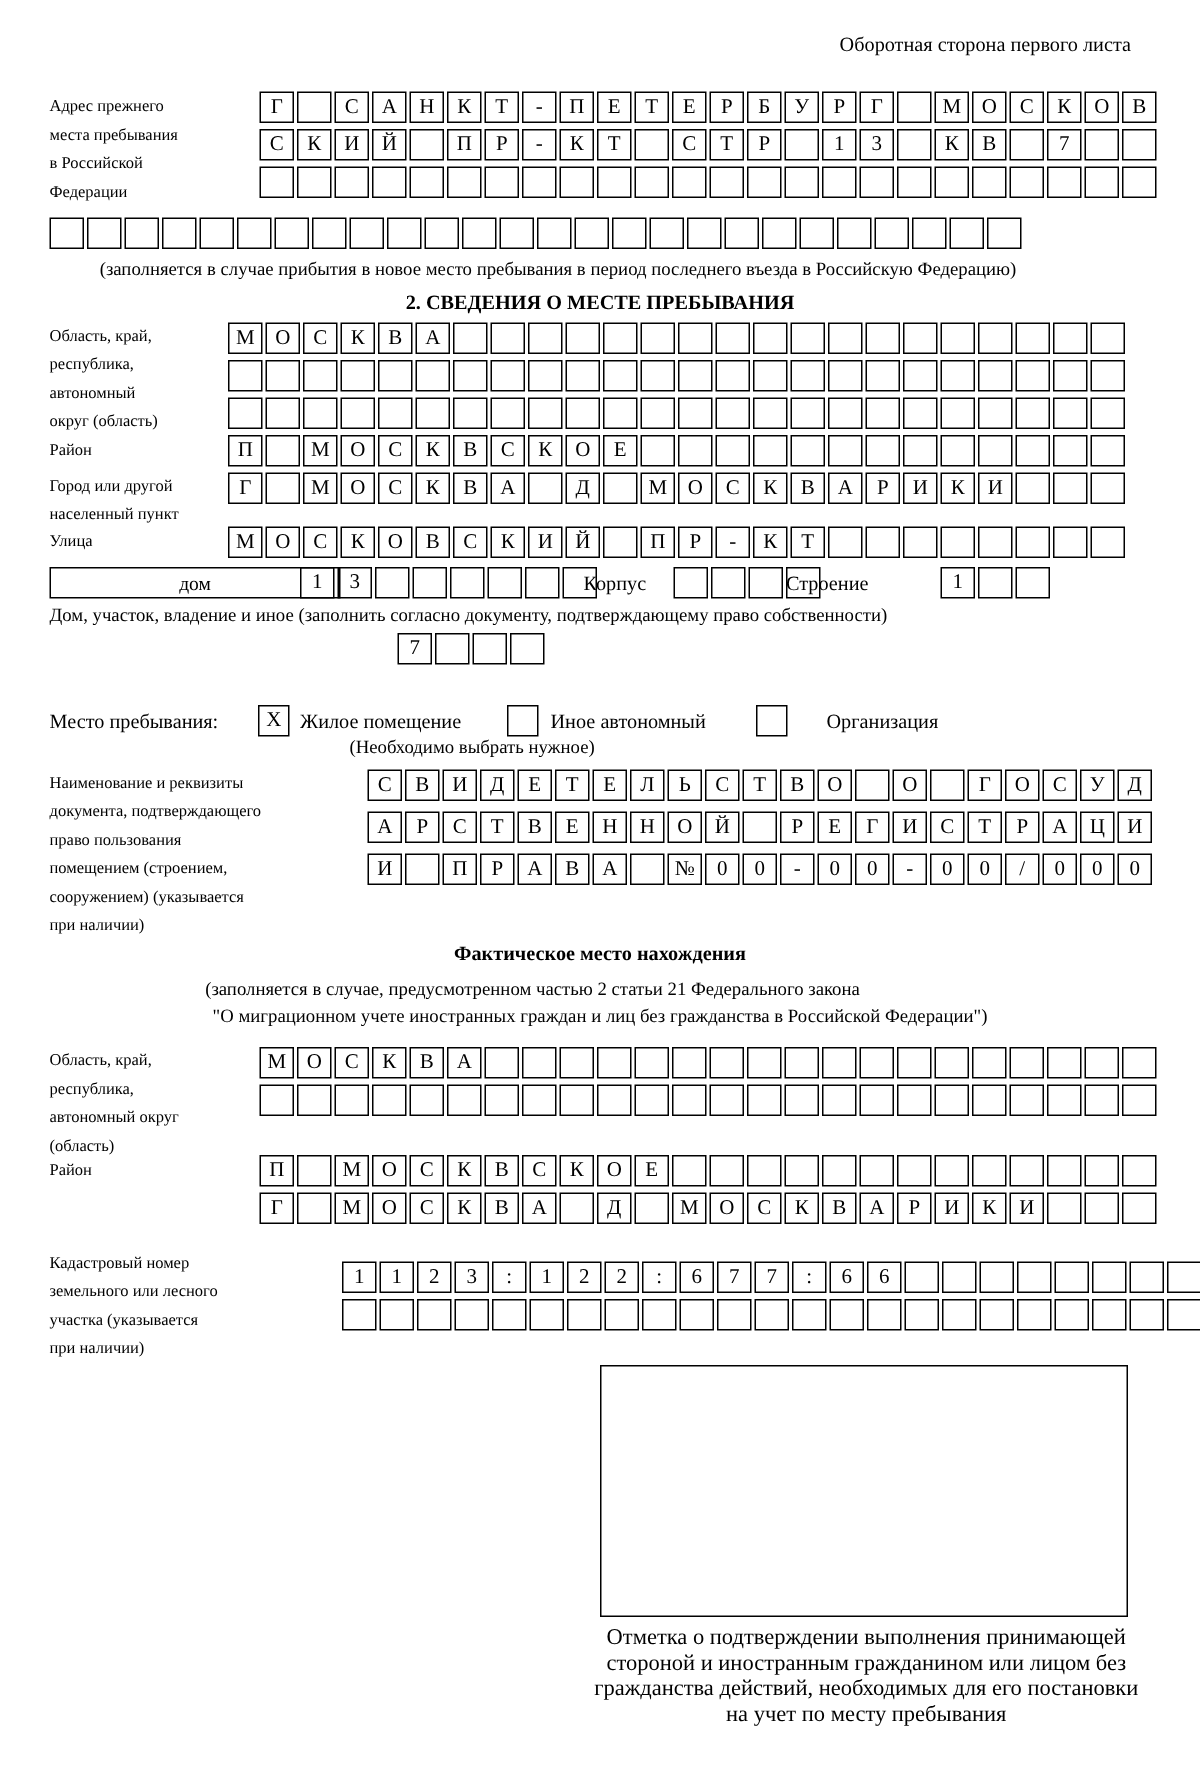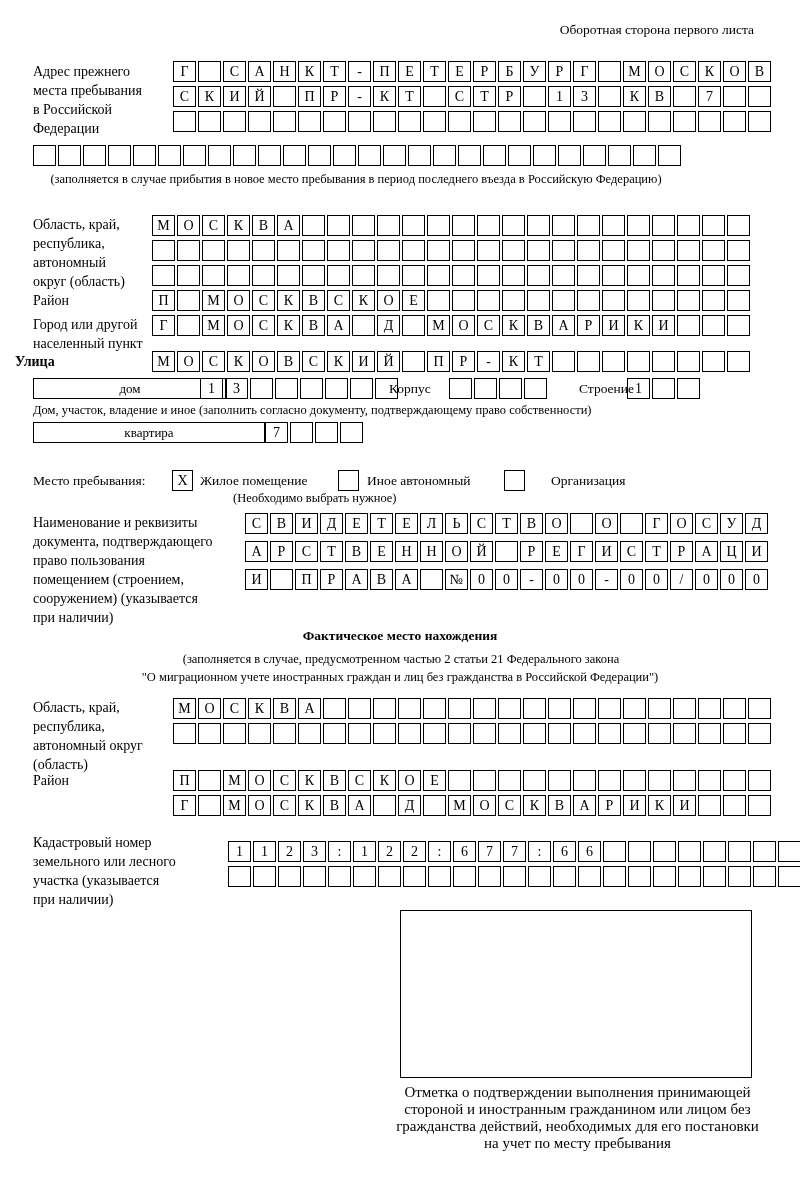--- a/index.html
+++ b/index.html
@@ -22,21 +22,21 @@
   }
   .abs { position: absolute; }
 
   .hdr-right {
     right: 46px;
     top: 22px;
     font-size: 13.5px;
   }
 
   .lbl {
-    font-size: 14px;
+    font-size: 11px;
     line-height: 19px;
     white-space: pre-line;
   }
   .lbl-sm { font-size: 12.5px; }
 
   .center-note {
     text-align: center;
     font-size: 12.5px;
   }
   .section-title {
@@ -211,22 +211,23 @@
     <div class="cell"></div>
     <div class="cell"></div>
     <div class="cell"></div>
     <div class="cell"></div>
     <div class="cell"></div>
     <div class="cell"></div>
     <div class="cell"></div>
     <div class="cell"></div>
   </div>
 
-  <div class="abs center-note" style="left:0; top:172px; width:712px;">(заполняется в случае прибытия в новое место пребывания в период последнего въезда в Российскую Федерацию)</div>
-
+  <div class="abs center-note" style="left:16px; top:172px; width:712px;">(заполняется в случае прибытия в новое место пребывания в период последнего въезда в Российскую Федерацию)</div>
+
+  <div class="abs section-title" style="left:0; top:194px;">2. СВЕДЕНИЯ О МЕСТЕ ПРЕБЫВАНИЯ</div>
 
   <div class="abs lbl" style="left:33px; top:215px; width:140px;">Область, край,
 республика,
 автономный
 округ (область)</div>
 
   <div class="abs cells" style="left:152px; top:215px;">
     <div class="cell">М</div>
     <div class="cell">О</div>
     <div class="cell">С</div>
@@ -357,21 +358,21 @@
     <div class="cell">А</div>
     <div class="cell">Р</div>
     <div class="cell">И</div>
     <div class="cell">К</div>
     <div class="cell">И</div>
     <div class="cell"></div>
     <div class="cell"></div>
     <div class="cell"></div>
   </div>
 
-  <div class="abs lbl" style="left:15px; top:352px;font-weight:bold;">Улица</div>
+  <div class="abs lbl" style="left:33px; top:352px;">Улица</div>
   <div class="abs cells" style="left:152px; top:351px;">
     <div class="cell">М</div>
     <div class="cell">О</div>
     <div class="cell">С</div>
     <div class="cell">К</div>
     <div class="cell">О</div>
     <div class="cell">В</div>
     <div class="cell">С</div>
     <div class="cell">К</div>
     <div class="cell">И</div>
@@ -403,30 +404,29 @@
     <div class="cell"></div>
     <div class="cell"></div>
   </div>
   <div class="abs inline-lbl" style="left:389px; top:378px;">Корпус</div>
   <div class="abs cells" style="left:449px; top:378px;">
     <div class="cell"></div>
     <div class="cell"></div>
     <div class="cell"></div>
     <div class="cell"></div>
   </div>
-  <div class="abs inline-lbl" style="left:579px; top:378px;">Строение</div>
+  <div class="abs inline-lbl" style="left:524px; top:378px;">Строение</div>
   <div class="abs cells" style="left:627px; top:378px;">
     <div class="cell">1</div>
     <div class="cell"></div>
     <div class="cell"></div>
   </div>
 
   <div class="abs lbl-sm" style="left:33px; top:403px;">Дом, участок, владение и иное (заполнить согласно документу, подтверждающему право собственности)</div>
 
-  <div class="abs wbox" style="left:33px; top:422px; width:232px;">квартира</div>
   <div class="abs cells" style="left:265px; top:422px;">
     <div class="cell">7</div>
     <div class="cell"></div>
     <div class="cell"></div>
     <div class="cell"></div>
   </div>
 
   <div class="abs inline-lbl" style="left:33px; top:470px;">Место пребывания:</div>
   <div class="abs checkbox" style="left:172px; top:470px;">X</div>
   <div class="abs inline-lbl" style="left:200px; top:470px;">Жилое помещение</div>
@@ -509,21 +509,21 @@
     <div class="cell">-</div>
     <div class="cell">0</div>
     <div class="cell">0</div>
     <div class="cell">/</div>
     <div class="cell">0</div>
     <div class="cell">0</div>
     <div class="cell">0</div>
   </div>
 
   <div class="abs section-title" style="left:0; top:628px;">Фактическое место нахождения</div>
-  <div class="abs center-note" style="left:0; top:652px; width:710px;padding-left:46px;">(заполняется в случае, предусмотренном частью 2 статьи 21 Федерального закона</div>
+  <div class="abs center-note" style="left:0; top:652px; width:710px;">(заполняется в случае, предусмотренном частью 2 статьи 21 Федерального закона</div>
   <div class="abs center-note" style="left:0; top:670px; width:800px;">"О миграционном учете иностранных граждан и лиц без гражданства в Российской Федерации")</div>
 
   <div class="abs lbl" style="left:33px; top:698px; width:145px;">Область, край,
 республика,
 автономный округ
 (область)</div>
   <div class="abs cells" style="left:173px; top:698px;">
     <div class="cell">М</div>
     <div class="cell">О</div>
     <div class="cell">С</div>

